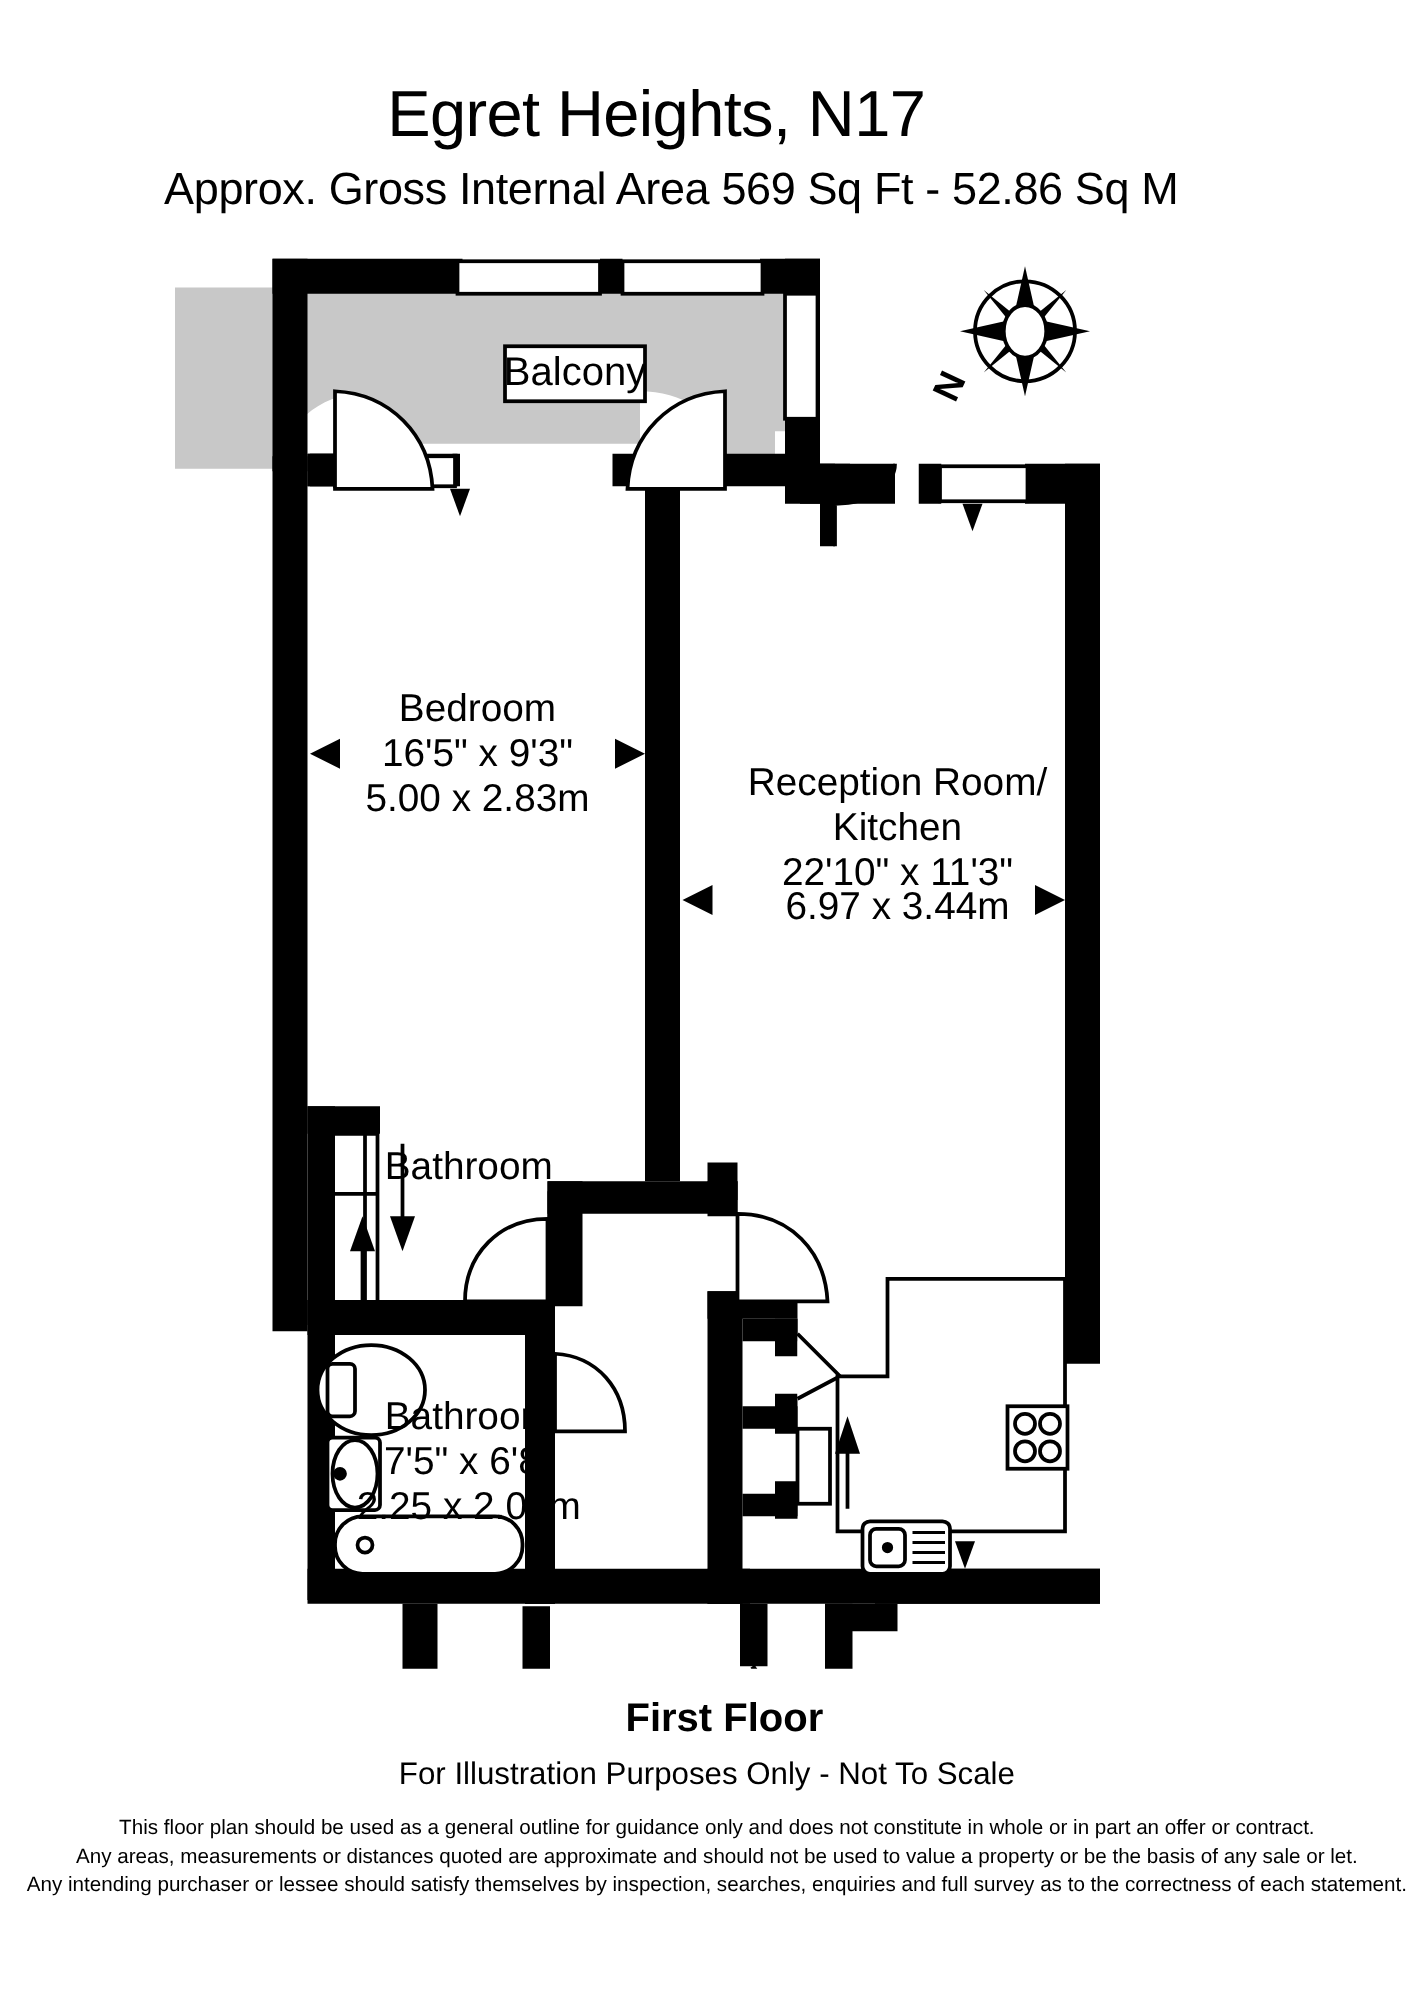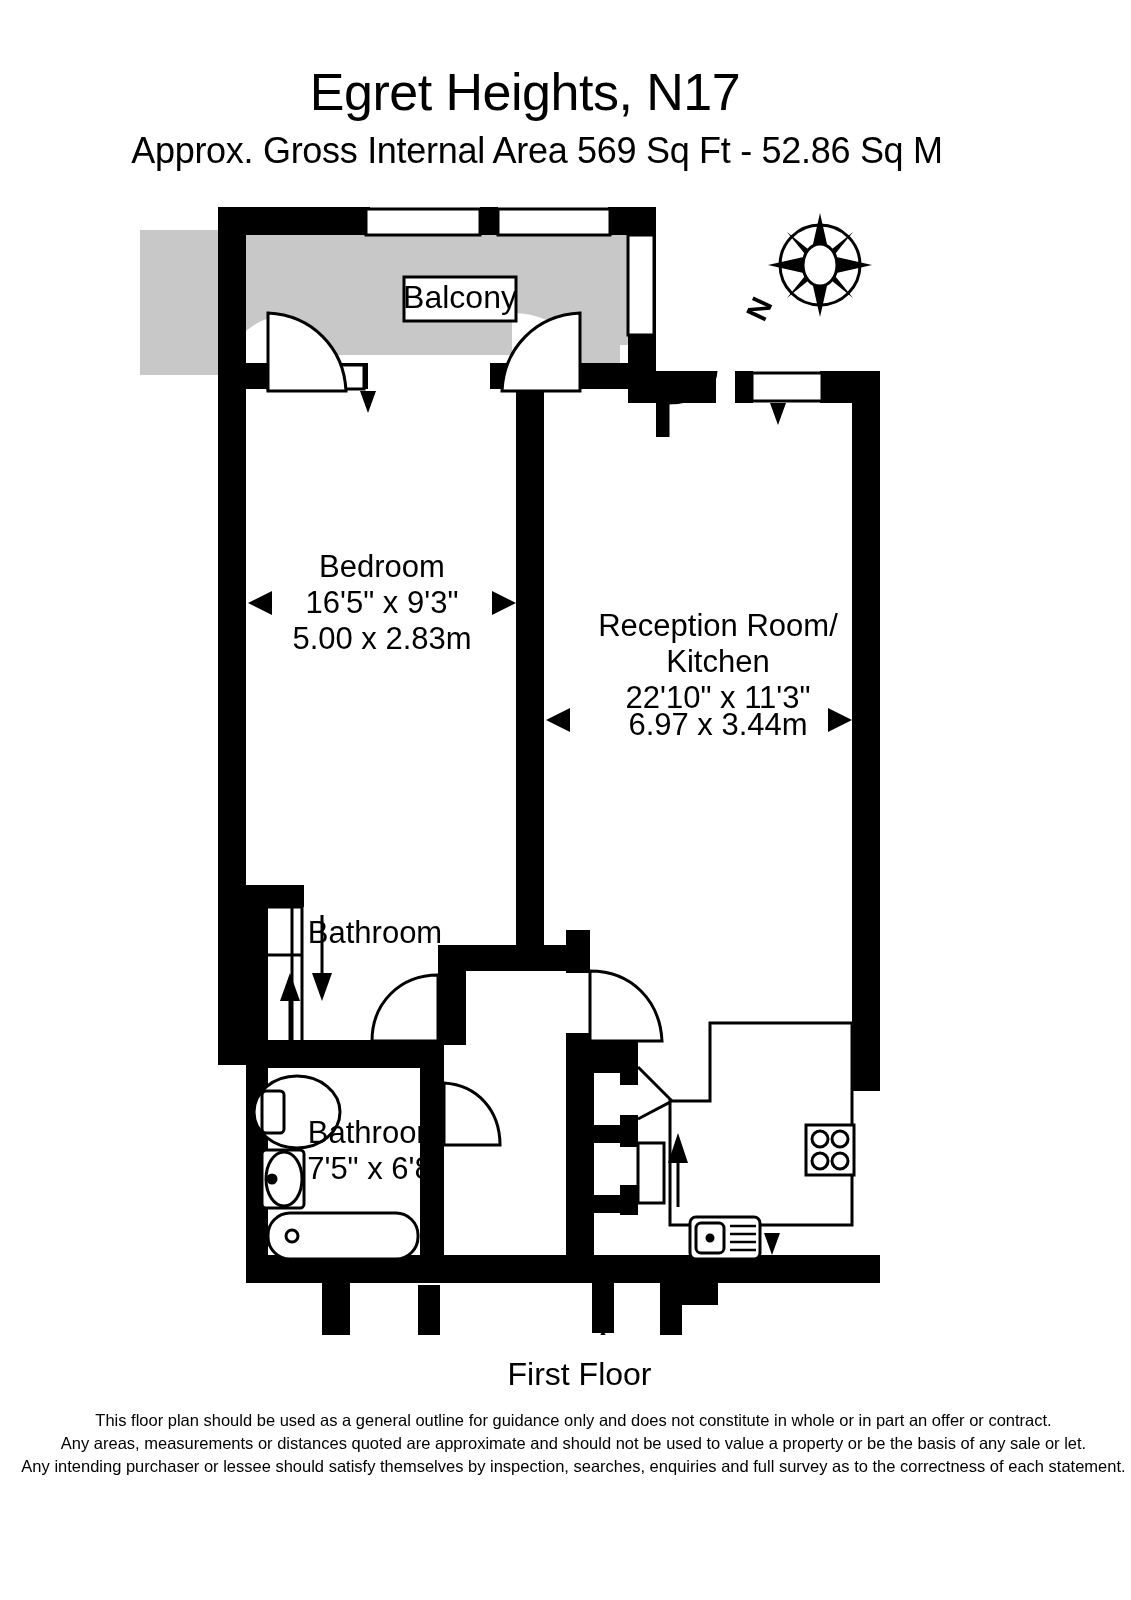--- a/index.html
+++ b/index.html
@@ -66,21 +66,21 @@
   .footer {
     position: absolute;
     left: 0;
     top: 1355px;
     width: 1131px;
     text-align: center;
   }
   .floor-label {
     font-size: 32px;
     line-height: 38px;
-    font-weight: 400;
+    font-weight: 700;
     margin-left: 28px;
   }
   .illus-note {
     font-size: 25px;
     line-height: 32px;
     margin-top: 10px;
     font-weight: 400;
   }
   .disclaimer {
     margin-top: 16px;
@@ -350,25 +350,27 @@
       </g>
 
     </svg>
   </div>
 
   <div style="position:absolute; left:0; top:0; width:1131px; height:1600px; pointer-events:none;">
     <div style="position:absolute; left:262px; top:1115px; width:226px; text-align:center;
                 font-size:31px; line-height:36px;">
       <div>Bathroom</div>
       <div>7'5" x 6'8"</div>
+      <div>2.25 x 2.04m</div>
     </div>
   </div>
 
   <div class="footer">
     <div class="floor-label">First Floor</div>
+    <div class="illus-note">For Illustration Purposes Only - Not To Scale</div>
     <div class="disclaimer">
       <div>This floor plan should be used as a general outline for guidance only and does not constitute in whole or in part an offer or contract.</div>
       <div>Any areas, measurements or distances quoted are approximate and should not be used to value a property or be the basis of any sale or let.</div>
       <div>Any intending purchaser or lessee should satisfy themselves by inspection, searches, enquiries and full survey as to the correctness of each statement.</div>
     </div>
   </div>
 
 </div>
 
 </body></html>

